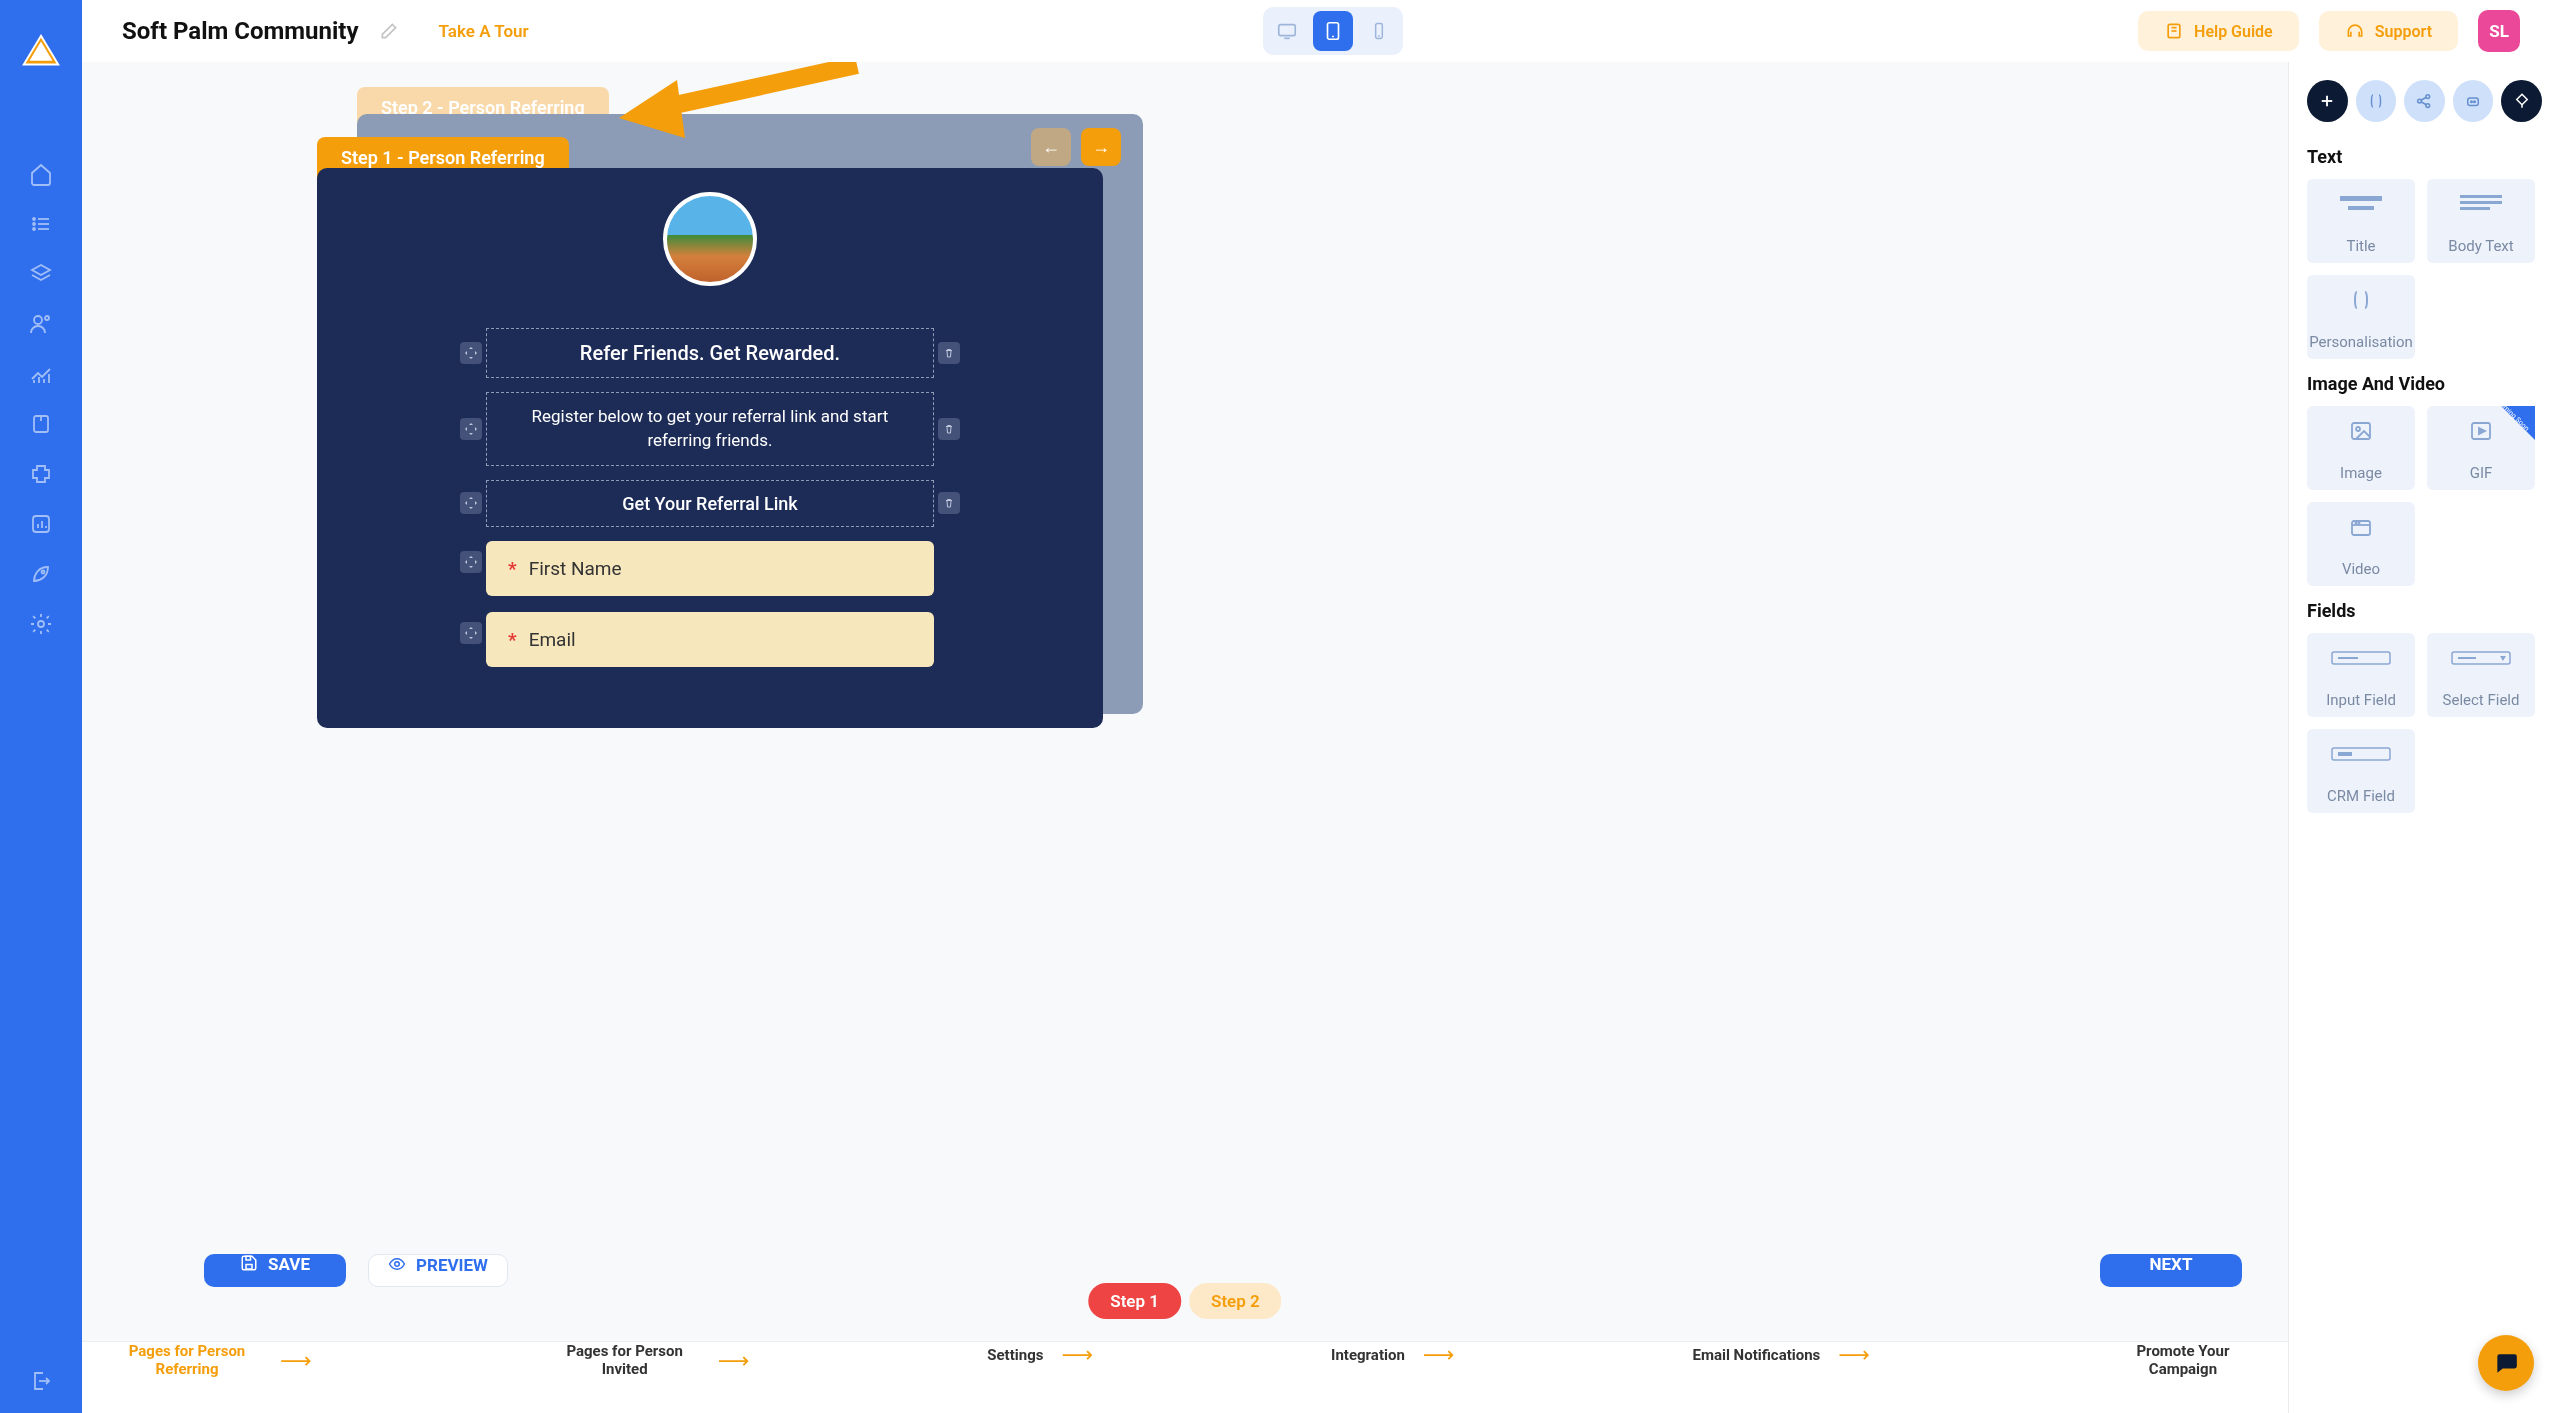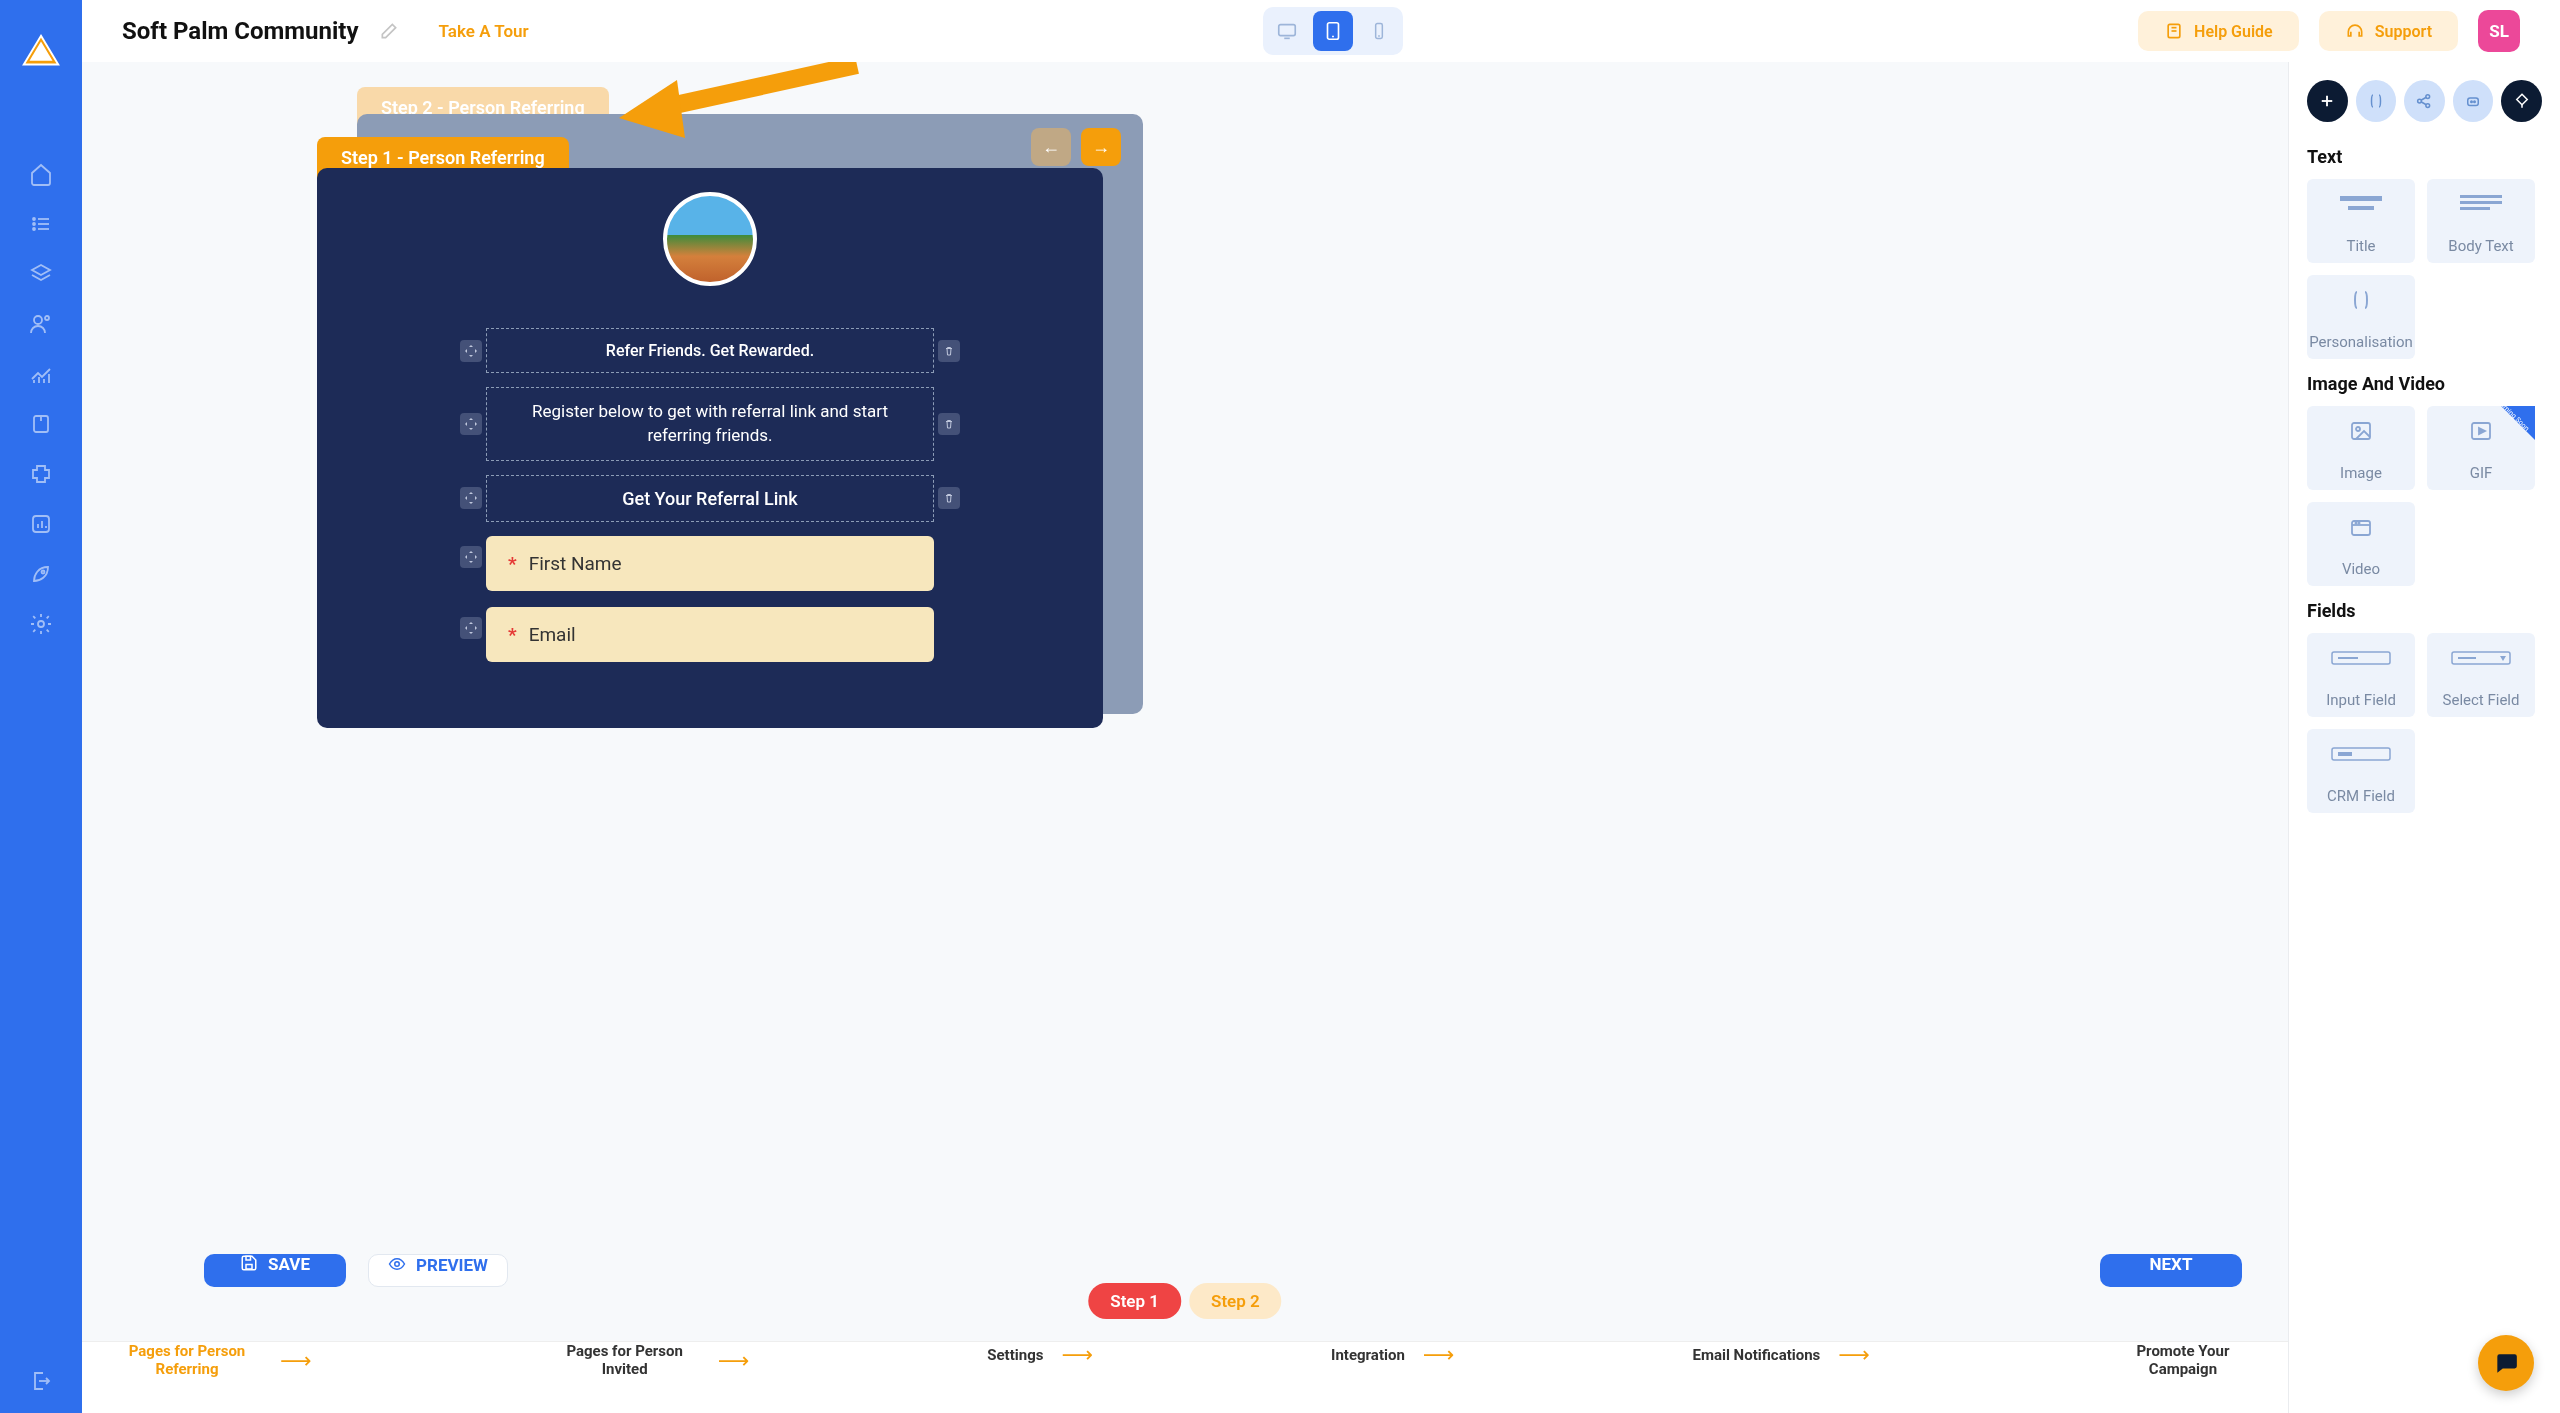--- a/index.html
+++ b/index.html
@@ -53,21 +53,21 @@
 
 .step1-tab { position: absolute; left: 235px; top: 75px; background: #f59e0b; color: #fff; padding: 10px 24px; border-radius: 8px 8px 0 0; font-size: 18px; font-weight: 600; z-index: 2; }
 .front-canvas { position: absolute; left: 235px; top: 106px; width: 786px; height: 560px; background: #1d2b57; border-radius: 10px; z-index: 2; overflow: hidden; display: flex; flex-direction: column; align-items: center; padding-top: 24px; }
 
 .logo-circle { width: 94px; height: 94px; border-radius: 50%; border: 4px solid #fff; background: linear-gradient(180deg,#58b3e8 0%, #58b3e8 45%, #3b8c3b 45%, #d4803c 70%, #c0622c 100%); margin-bottom: 42px; }
 
 .editable-block { position: relative; width: 448px; margin-bottom: 14px; }
 .editable-block .handle { position: absolute; left: -26px; top: 50%; transform: translateY(-50%); width: 22px; height: 22px; background: #445178; border-radius: 4px; display: flex; align-items: center; justify-content: center; cursor: move; color:#bfc7dc; }
 .editable-block .del { position: absolute; right: -26px; top: 50%; transform: translateY(-50%); width: 22px; height: 22px; background: #445178; border-radius: 4px; display: flex; align-items: center; justify-content: center; cursor: pointer; color:#bfc7dc; }
 .editable-block .box { border: 1px dashed #8c9cb6; padding: 12px 18px; text-align: center; color: #fff; }
-.editable-block .box.headline { font-size: 16px; font-weight: 500; }
+.editable-block .box.headline { font-size: 20px; font-weight: 500; }
 .editable-block .box.body { font-size: 17px; font-weight: 400; line-height: 1.4; }
 .editable-block .box.subhead { font-size: 18px; font-weight: 500; }
 
 .field-block { position: relative; width: 448px; margin-bottom: 16px; }
 .field-block .handle { position: absolute; left: -26px; top: 10px; width: 22px; height: 22px; background: #445178; border-radius: 4px; display: flex; align-items: center; justify-content: center; cursor: move; color:#bfc7dc; }
 .field-block .input { background: #f7e7bd; border-radius: 6px; padding: 16px 22px; font-size: 19px; color: #333; display: flex; align-items: center; gap: 12px; }
 .field-block .req { color: #e53935; font-weight: 700; }
 
 
 .step-pills { position: absolute; left: 50%; transform: translateX(-50%); bottom: 22px; display: flex; gap: 8px; z-index: 5; }
@@ -282,21 +282,21 @@
                 </svg>
               </div>
           </div>
 
           <div class="editable-block">
             <div class="handle">
                 <svg width="12" height="12" viewBox="0 0 12 12" fill="currentColor">
                   <path d="M6 0l2 2H4zM0 6l2-2v4zM12 6l-2 2V4zM6 12l-2-2h4z"></path>
                 </svg>
               </div>
-            <div class="box body">Register below to get with referral link and start referring friends.</div>
+            <div class="box body">Register below to get your referral link and start referring friends.</div>
             <div class="del">
                 <svg width="12" height="12" viewBox="0 0 24 24" fill="none" stroke="currentColor" stroke-width="2">
                   <path d="M6 7h12M9 7V5h6v2M8 7l1 13h6l1-13"></path>
                 </svg>
               </div>
           </div>
 
           <div class="editable-block">
             <div class="handle">
                 <svg width="12" height="12" viewBox="0 0 12 12" fill="currentColor">

